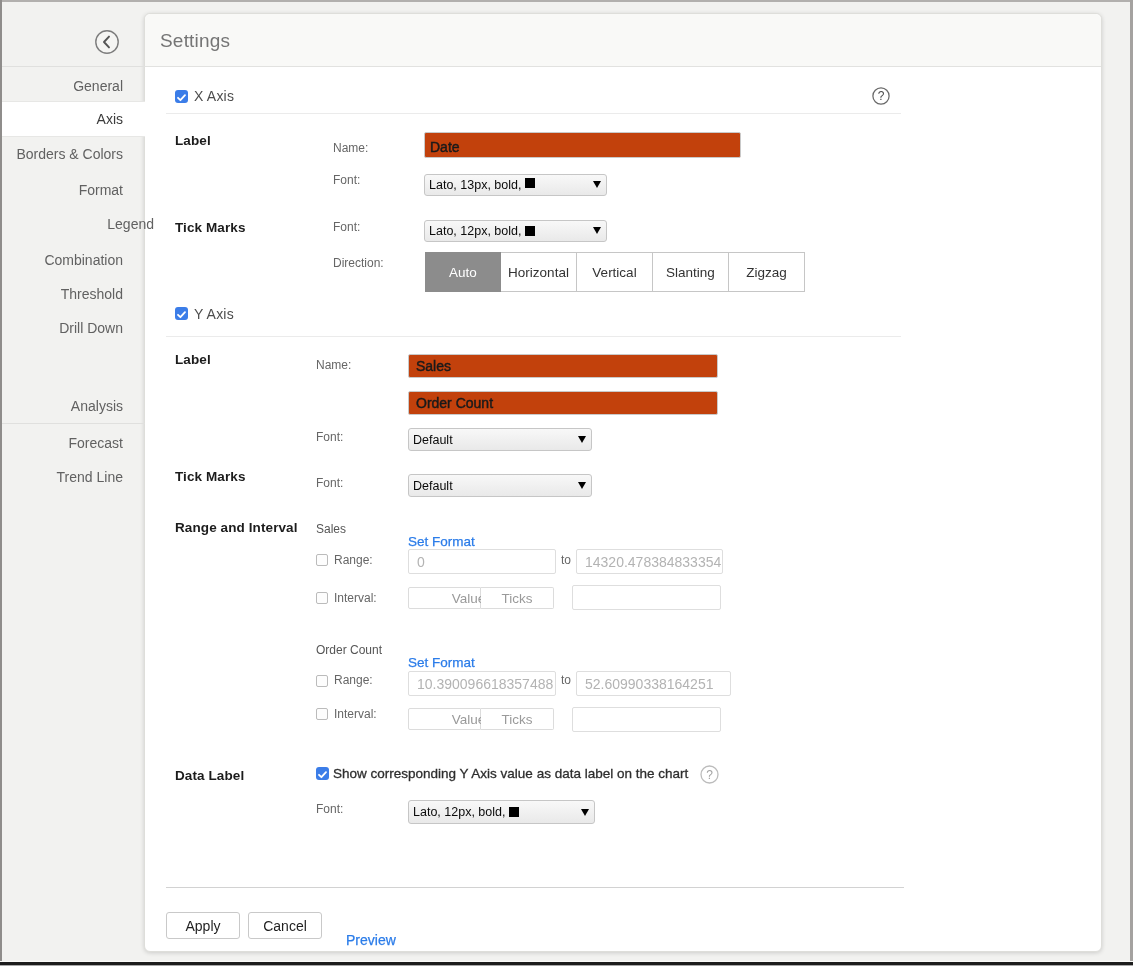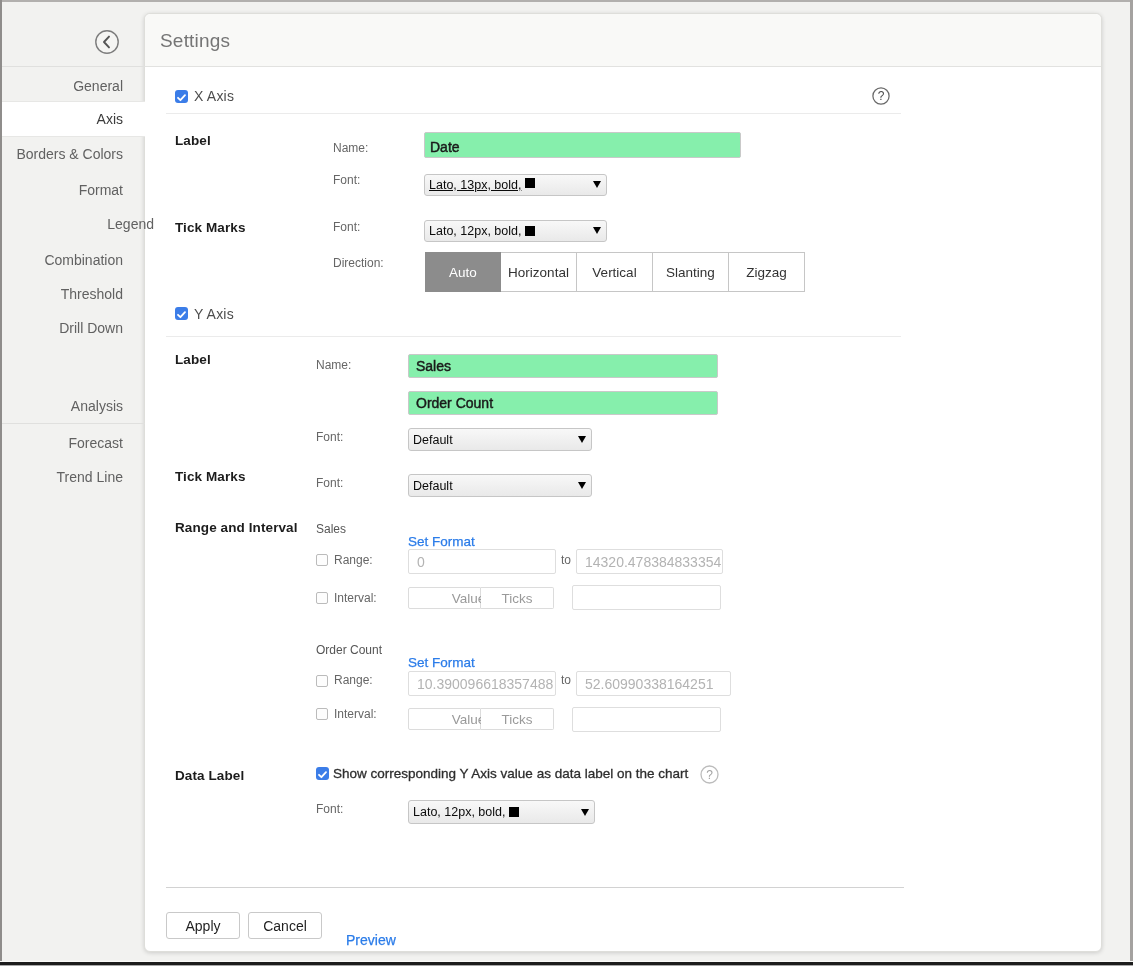--- a/index.html
+++ b/index.html
@@ -2,21 +2,21 @@
 <html><head>
 <meta charset="utf-8">
 <style>
   * { margin:0; padding:0; box-sizing:border-box; }
   html,body { width:1133px; height:966px; }
   body { font-family:"Liberation Sans", sans-serif; }
   #frame { position:relative; width:1133px; height:966px; background:#f2f2f0; overflow:hidden; }
   .abs { position:absolute; }
   .lbl1 { position:absolute; font-size:13.5px; font-weight:700; color:#1c1c1c; white-space:nowrap; letter-spacing:0.1px; }
   .lbl2 { position:absolute; font-size:12px; color:#666; white-space:nowrap; }
-  .inp { position:absolute; border:1px solid #c9c9c9; border-radius:2px; background:#86efac;
+  .inp { position:absolute; border:1px solid #c9c9c9; border-radius:2px; background:#c2410c;
          font-size:14px; font-weight:400; -webkit-text-stroke:0.45px #1a1a1a; color:#1a1a1a; display:flex; align-items:center;
          padding-left:7px; }
   .dinp { position:absolute; border:1px solid #dedede; border-radius:2px; background:#fff;
           font-size:14px; color:#b3b3b3; display:flex; align-items:center; padding-left:8px;
           white-space:nowrap; overflow:hidden; }
   .sel { position:absolute; border:1px solid #c6c6c6; border-radius:3px;
          background:linear-gradient(#f8f8f8,#e9e9e9);
          font-size:12.5px; color:#0a0a0a; display:flex; align-items:center; justify-content:space-between;
          padding:0 5px 0 4px; white-space:nowrap; }
   .sel .sq { display:inline-block; width:10px; height:10px; background:#000; margin-left:4px; }
@@ -79,21 +79,21 @@
     <circle cx="9" cy="9" r="8.1" fill="none" stroke="#696969" stroke-width="1.25"></circle>
     <text x="9" y="13.2" text-anchor="middle" font-size="12" fill="#4a4a4a" font-family="Liberation Sans, sans-serif">?</text>
   </svg>
   <div class="hr" style="left:166px; top:113px; width:735px;"></div>
 
   <div class="lbl1" style="left:175px; top:132.5px;">Label</div>
   <div class="lbl2" style="left:333px; top:141px;">Name:</div>
   <div class="inp" style="left:424px; top:131.5px; width:317px; height:26.5px; padding-top:5px; padding-left:5px;">Date</div>
   <div class="lbl2" style="left:333px; top:173px;">Font:</div>
   <div class="sel" style="left:424px; top:173.5px; width:183px; height:22px;">
-      <span style="display:flex;align-items:flex-start;text-decoration:underline;">Lato, 13px, bold,<i class="sq"></i></span>
+      <span style="display:flex;align-items:flex-start;">Lato, 13px, bold,<i class="sq"></i></span>
       <span class="ar"></span>
     </div>
 
   <div class="lbl1" style="left:175px; top:220px;">Tick Marks</div>
   <div class="lbl2" style="left:333px; top:219.5px;">Font:</div>
   <div class="sel" style="left:424px; top:219.5px; width:183px; height:22px;">
       <span style="display:flex;align-items:center;">Lato, 12px, bold,<i class="sq"></i></span>
       <span class="ar"></span>
     </div>
   <div class="lbl2" style="left:333px; top:255.5px;">Direction:</div>

